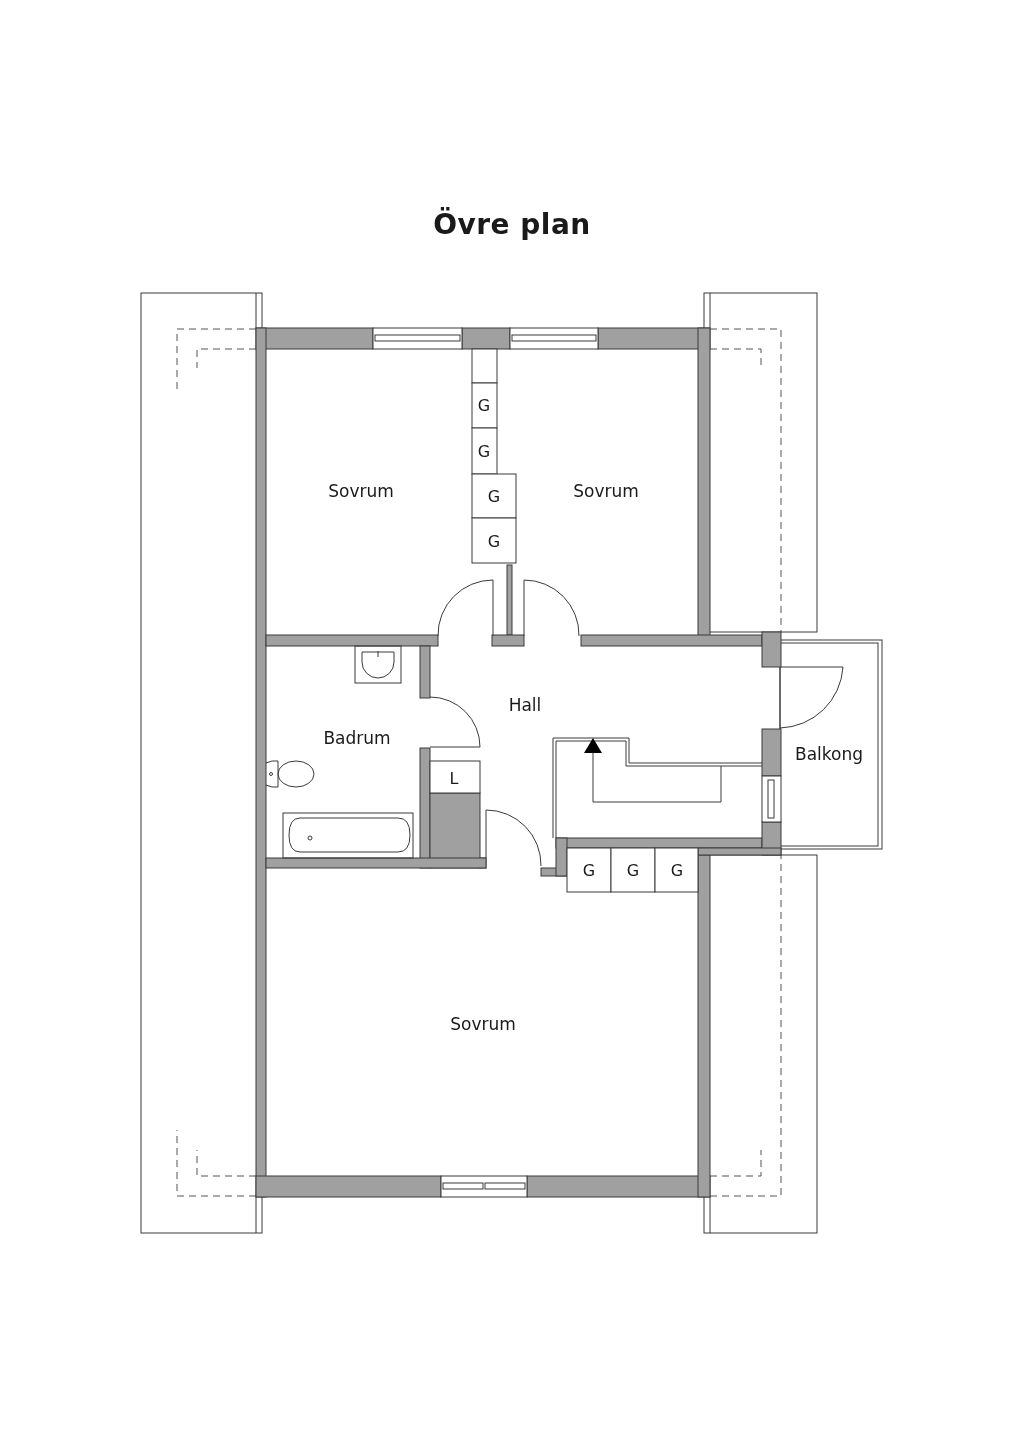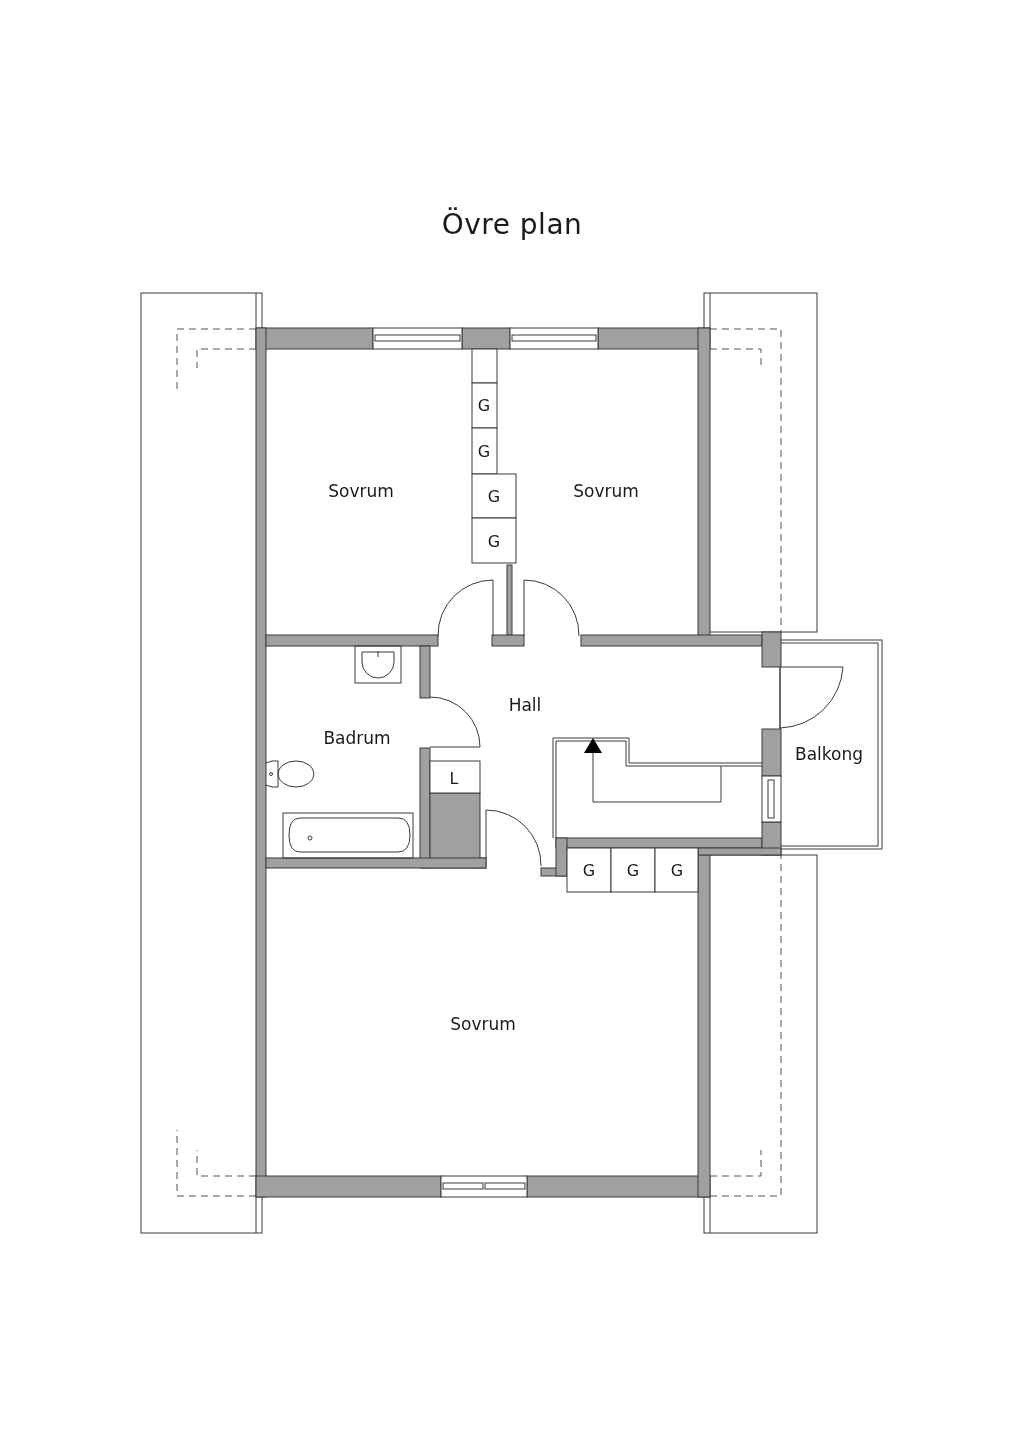--- a/index.html
+++ b/index.html
@@ -1,17 +1,17 @@
 <!DOCTYPE html>
 <html><head>
 <meta charset="utf-8">
 <style>
   html, body { margin: 0; padding: 0; background: #ffffff; }
   body { width: 1024px; height: 1448px; position: relative; overflow: hidden; font-family: "DejaVu Sans", sans-serif; }
-  .title { position: absolute; left: 0; width: 1024px; top: 208px; text-align: center; font-size: 28px; color: #1a1a1a; font-weight: 400; letter-spacing: 0.5px; }
+  .title { position: absolute; left: 0; width: 1024px; top: 208px; text-align: center; font-size: 28px; color: #1a1a1a; font-weight: 700; letter-spacing: 0.5px; }
   svg.plan { position: absolute; left: 0; top: 0; }
   .lbl { font-family: "DejaVu Sans", sans-serif; fill: #1a1a1a; }
 </style>
 </head>
 <body>
 
 <div class="title">Övre plan</div>
 
 <svg class="plan" width="1024" height="1448" viewBox="0 0 1024 1448" xmlns="http://www.w3.org/2000/svg">
 

